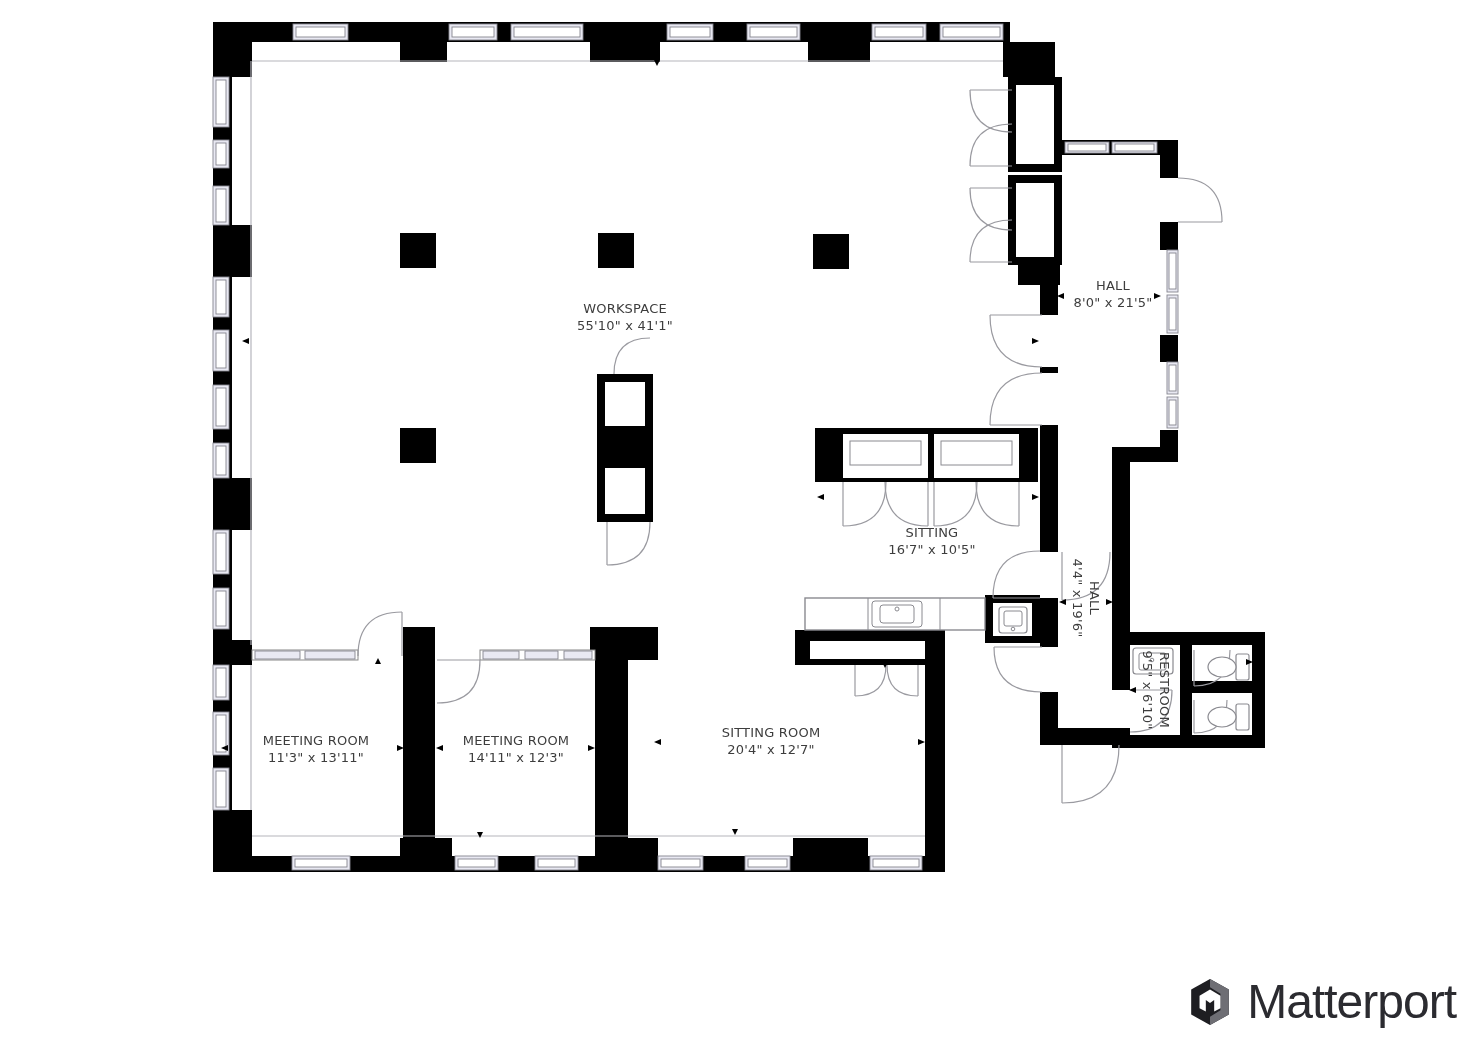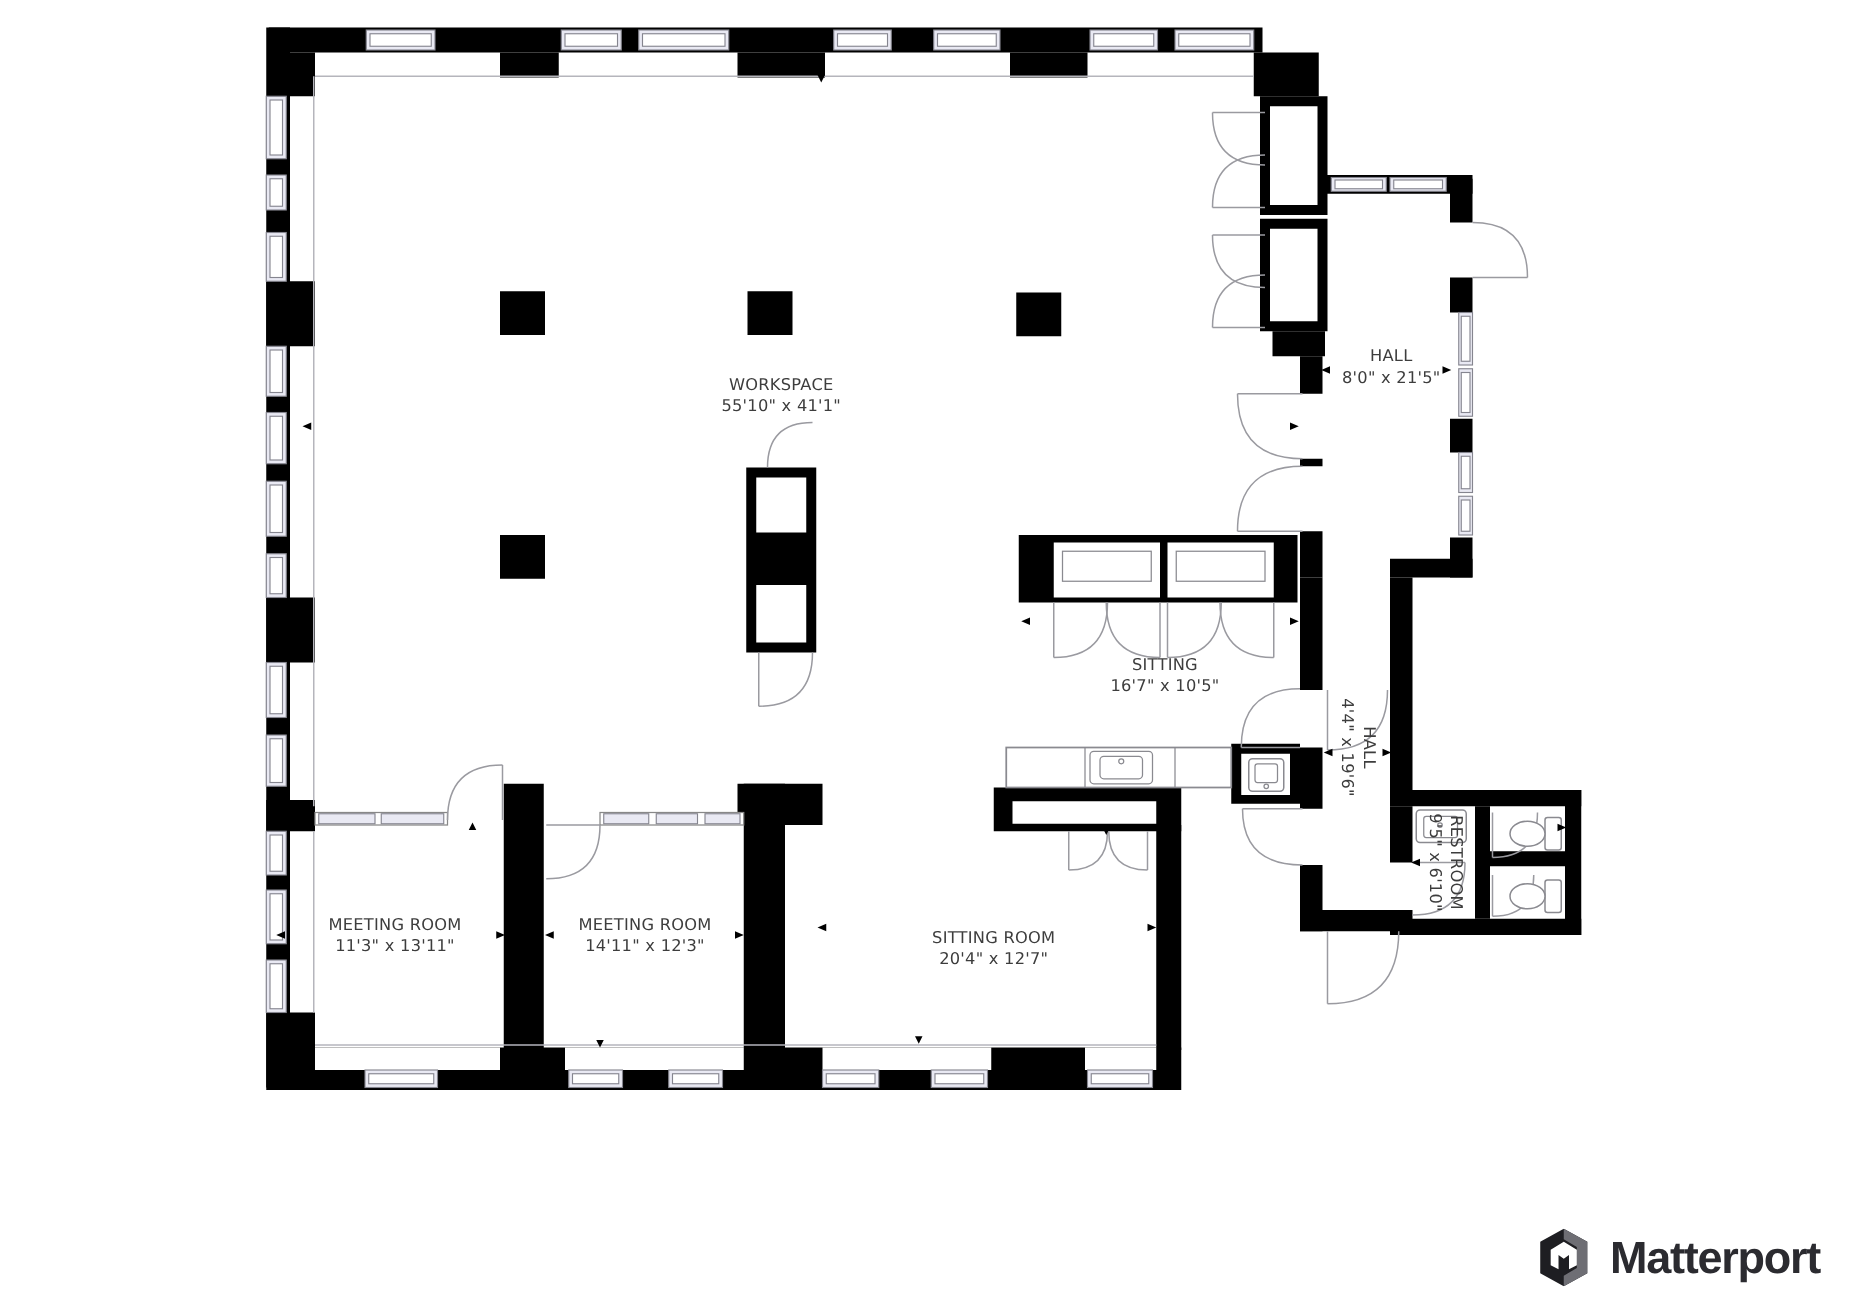--- a/index.html
+++ b/index.html
@@ -6,22 +6,22 @@
   body{width:1480px;height:1047px;position:relative;overflow:hidden;
        font-family:"DejaVu Sans","Liberation Sans",sans-serif;}
   .plan-svg{position:absolute;left:0;top:0;}
   .room-label{position:absolute;transform:translate(-50%,-50%);
       text-align:center;color:#3d3d3d;font-size:13px;line-height:1.3;
       letter-spacing:.2px;white-space:nowrap;}
   .room-label.vert{transform:translate(-50%,-50%) rotate(90deg);}
   .room-name{display:block;}
   .room-dims{display:block;}
   .brand{position:absolute;right:24px;bottom:18px;display:flex;align-items:center;gap:14px;}
-  .brand-text{font-family:"Liberation Sans",sans-serif;font-weight:700;
-      font-size:36px;color:#2b2b30;letter-spacing:-1px;}
+  .brand-text{font-family:"Liberation Sans",sans-serif;font-weight:400;
+      font-size:48px;color:#2b2b30;letter-spacing:-1px;}
 </style>
 </head>
 <body>
 
 <svg class="plan-svg" width="1480" height="1047" viewBox="0 0 1480 1047">
 
   <g fill="#000">
 
     <rect x="215" y="22" width="795" height="20"></rect>
 
@@ -348,21 +348,21 @@
   <span class="room-dims">9'5" x 6'10"</span>
 </div>
 <div class="room-label" style="left:316px;top:750px;">
   <span class="room-name">MEETING ROOM</span>
   <span class="room-dims">11'3" x 13'11"</span>
 </div>
 <div class="room-label" style="left:516px;top:750px;">
   <span class="room-name">MEETING ROOM</span>
   <span class="room-dims">14'11" x 12'3"</span>
 </div>
-<div class="room-label" style="left:771px;top:760px;margin-left:24px;">
+<div class="room-label" style="left:771px;top:742px;">
   <span class="room-name">SITTING ROOM</span>
   <span class="room-dims">20'4" x 12'7"</span>
 </div>
 
 <div class="brand">
   <svg width="46" height="46" viewBox="0 0 44 44">
     <polygon points="4,10 22,0 40,10 40,34 22,44 4,34" fill="#1e1e22"></polygon>
     <polygon points="22,0 40,10 40,34 22,44 22,36 32,30 32,14 22,8" fill="#6e6e74"></polygon>
     <polygon points="12,16 22,10 32,16 32,28 26,31 26,20 22,23 18,20 18,31 12,28" fill="#ffffff"></polygon>
   </svg>

